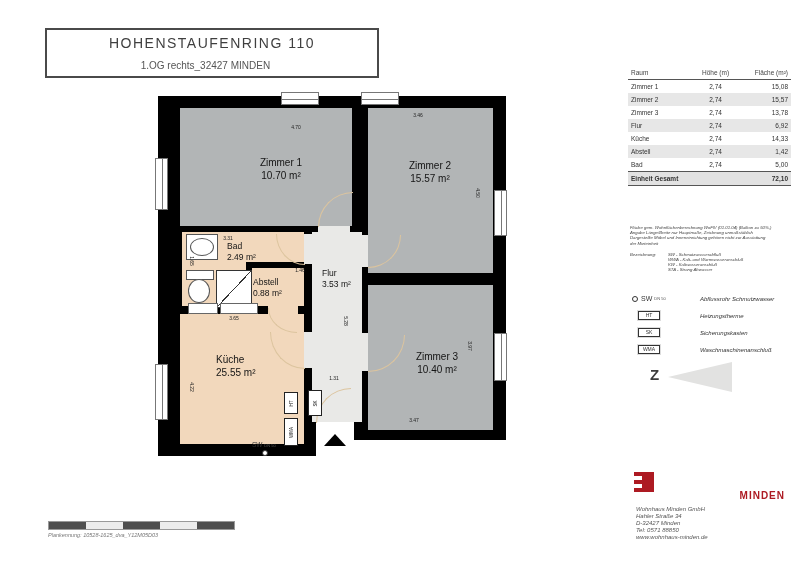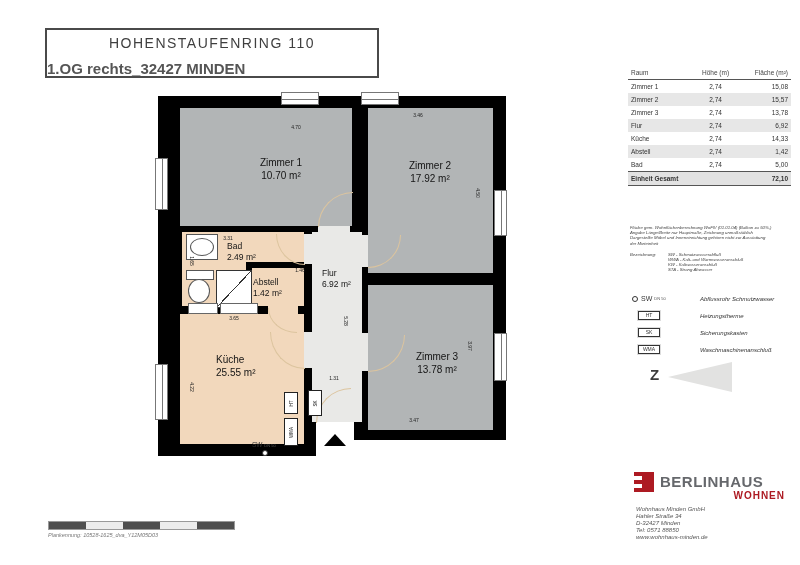--- a/index.html
+++ b/index.html
@@ -2,21 +2,21 @@
 <html><head>
 <meta charset="utf-8">
 <style>
   html,body{margin:0;padding:0;background:#fff;}
   #sheet{position:relative;width:800px;height:565px;background:#fff;overflow:hidden;
          font-family:"Liberation Sans",sans-serif;color:#222;}
   .abs{position:absolute;}
   
   #title-box{left:45px;top:28px;width:330px;height:46px;border:2px solid #4a4a4a;background:#fff;}
   #title-main{left:0;top:5px;width:100%;text-align:center;font-size:14px;letter-spacing:1.5px;color:#3f3f3f;}
-  #title-sub{left:0;top:30px;width:96%;text-align:left;font-size:15px;color:#555;font-weight:bold;}
+  #title-sub{left:0;top:30px;width:96%;text-align:center;font-size:10px;color:#555;}
   
   #room-table{left:628px;top:66px;width:163px;font-size:6.5px;color:#333;}
   .trow{display:flex;height:13px;line-height:13px;}
   .trow .c1{flex:1.25;text-align:left;padding-left:3px;}
   .trow .c2{flex:1;text-align:center;}
   .trow .c3{flex:1;text-align:right;padding-right:3px;}
   .thead{border-bottom:1px solid #555;color:#444;}
   .shaded{background:#e7e7e7;}
   .tfoot{border-top:1px solid #555;border-bottom:1px solid #555;font-weight:bold;background:#e2e2e2;}
   
@@ -183,22 +183,21 @@
     </div>
   </div>
 
   <div class="abs" id="north-z">Z</div>
   <div class="abs" id="north-wedge"></div>
 
   <div class="abs" id="logo-mark">
     <span class="logo-cut" style="top:4px;"></span>
     <span class="logo-cut" style="top:12px;"></span>
   </div>
-  <div class="abs" id="logo-name">BERLINHAUS</div>
-  <div class="abs" id="logo-sub">WOHNEN</div>
+  <div class="abs" id="logo-sub">MINDEN</div>
   <div class="abs" id="address">
     <div>Wohnhaus Minden GmbH</div>
     <div>Hahler Straße 34</div>
     <div>D-32427 Minden</div>
     <div>Tel: 0571 88850</div>
     <div>www.wohnhaus-minden.de</div>
   </div>
 
   <div class="abs" id="scale-bar">
     <div class="scell sd"></div>
@@ -284,36 +283,36 @@
   <div class="dim v" style="left:180px;top:384px;">4.22</div>
   <div class="dim" style="left:402px;top:417px;">3.47</div>
   <div class="dim v" style="left:458px;top:343px;">3.97</div>
 
   <div class="rlabel big" style="left:221px;top:157px;width:120px;text-align:center;">
     <div>Zimmer 1</div>
     <div>10.70 m²</div>
   </div>
   <div class="rlabel big" style="left:370px;top:160px;width:120px;text-align:center;">
     <div>Zimmer 2</div>
-    <div>17.92 m²</div>
+    <div>15.57 m²</div>
   </div>
   <div class="rlabel big" style="left:377px;top:351px;width:120px;text-align:center;">
     <div>Zimmer 3</div>
-    <div>13.78 m²</div>
+    <div>10.40 m²</div>
   </div>
   <div class="rlabel small" style="left:227px;top:241px;">
     <div>Bad</div>
     <div>2.49 m²</div>
   </div>
   <div class="rlabel small" style="left:253px;top:277px;">
     <div>Abstell</div>
-    <div>1.42 m²</div>
+    <div>0.88 m²</div>
   </div>
   <div class="rlabel small" style="left:322px;top:268px;">
     <div>Flur</div>
-    <div>6.92 m²</div>
+    <div>3.53 m²</div>
   </div>
   <div class="rlabel big" style="left:216px;top:354px;">
     <div>Küche</div>
     <div>25.55 m²</div>
   </div>
 
 </div>
 
 </body></html>

